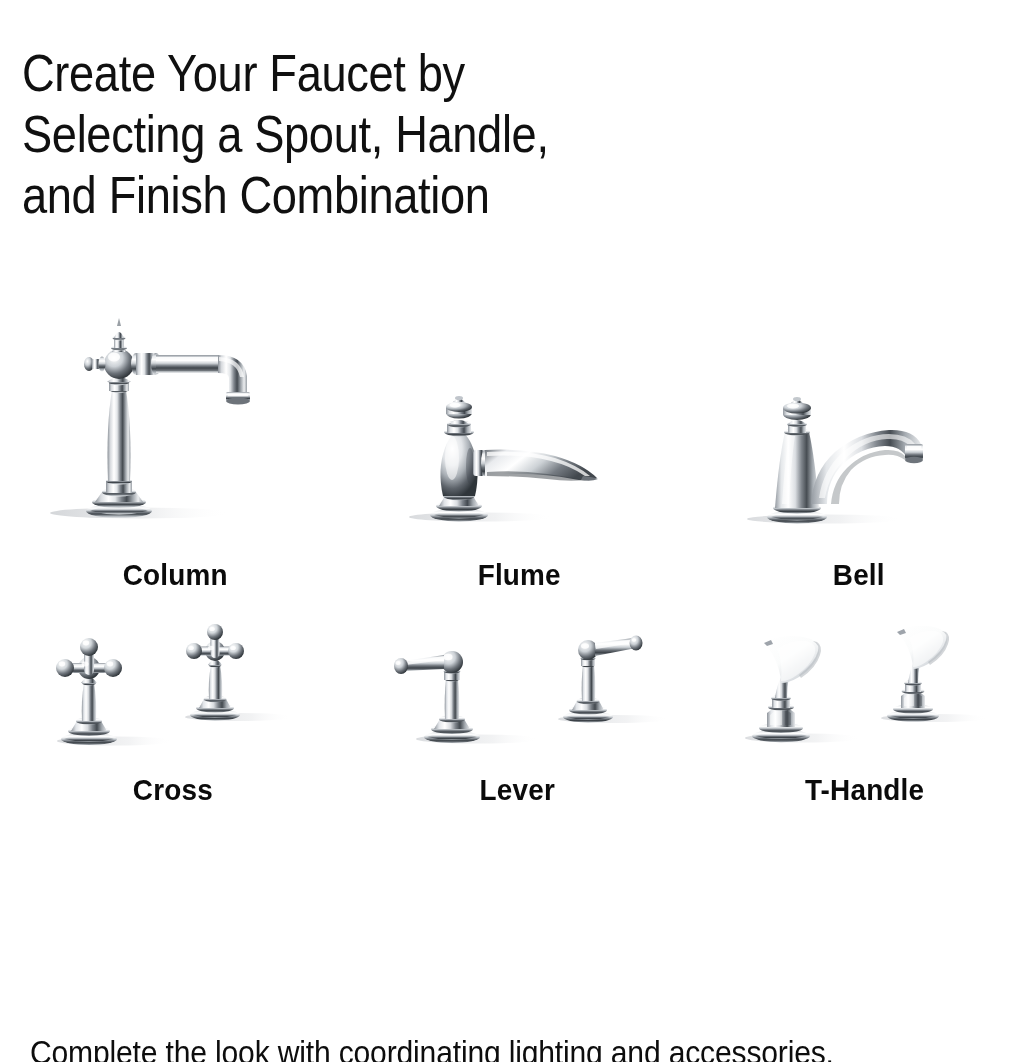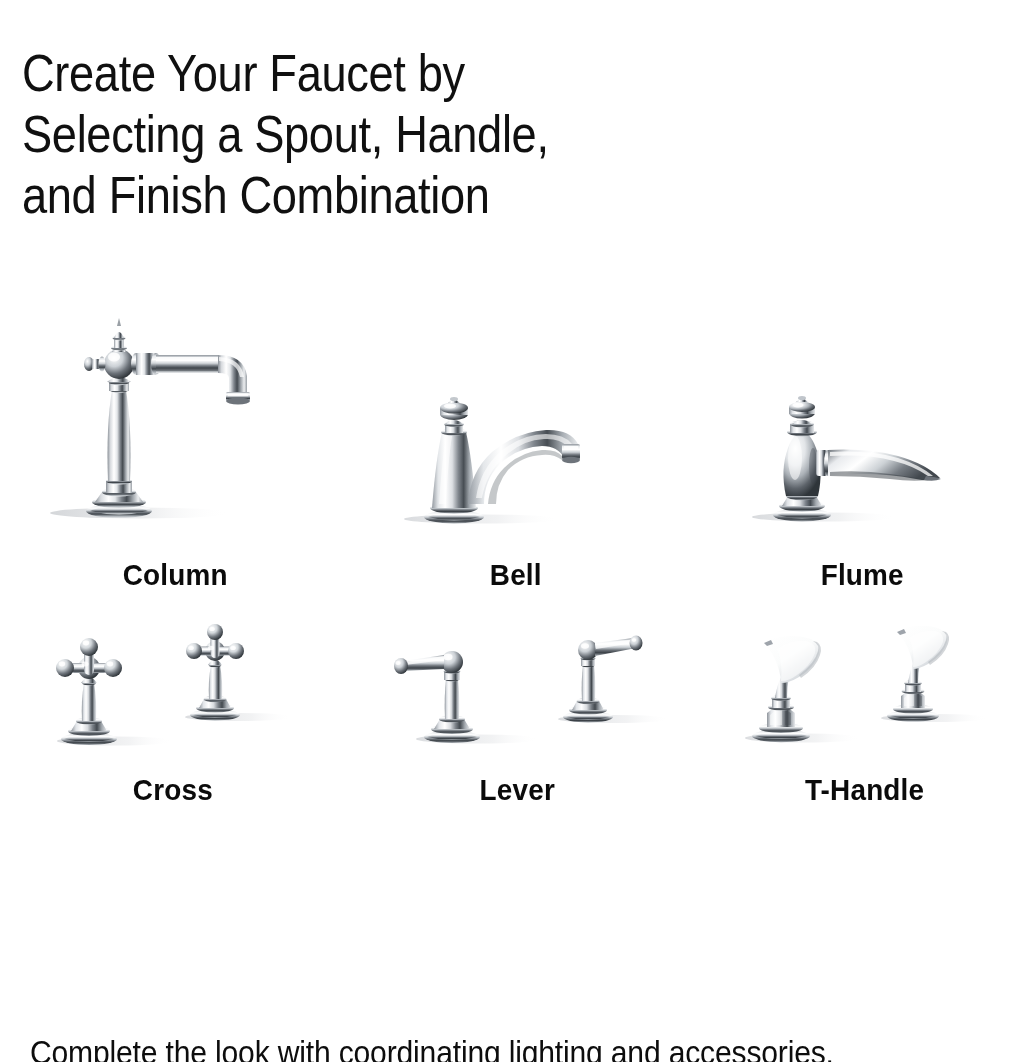--- a/index.html
+++ b/index.html
@@ -208,101 +208,20 @@
           <path d="M157 51 Q179 52 182 71 L178 71 Q175 56 157 55 Z" fill="#ffffff" opacity="0.7"></path>
 
           <rect x="164" y="86" width="24" height="9" rx="1.5" fill="url(#chromeH)"></rect>
           <ellipse cx="176" cy="95" rx="12" ry="3.5" fill="#6d737a"></ellipse>
           <rect x="166" y="87.5" width="20" height="2.6" fill="#ffffff" opacity="0.75"></rect>
         </svg>
       </div>
       <div class="caption">Column</div>
     </div>
 
-    <div class="cell cell-bell">
-      <div class="art">
-        <svg width="210" height="150" viewBox="0 0 210 150" aria-hidden="true">
-          <defs>
-            <linearGradient id="chromeV2" x1="0" y1="0" x2="1" y2="0">
-              <stop offset="0%" stop-color="#949aa1"></stop>
-              <stop offset="14%" stop-color="#e4e7ea"></stop>
-              <stop offset="30%" stop-color="#ffffff"></stop>
-              <stop offset="46%" stop-color="#dcdfe3"></stop>
-              <stop offset="60%" stop-color="#80868d"></stop>
-              <stop offset="72%" stop-color="#474d53"></stop>
-              <stop offset="86%" stop-color="#a8aeb4"></stop>
-              <stop offset="100%" stop-color="#e9ebed"></stop>
-            </linearGradient>
-            <linearGradient id="chromeH2" x1="0" y1="0" x2="0" y2="1">
-              <stop offset="0%" stop-color="#8e949b"></stop>
-              <stop offset="16%" stop-color="#eef0f2"></stop>
-              <stop offset="34%" stop-color="#ffffff"></stop>
-              <stop offset="52%" stop-color="#c9ced3"></stop>
-              <stop offset="68%" stop-color="#6b7178"></stop>
-              <stop offset="82%" stop-color="#3c4248"></stop>
-              <stop offset="100%" stop-color="#b0b6bc"></stop>
-            </linearGradient>
-            <radialGradient id="knobG2" cx="34%" cy="28%" r="74%">
-              <stop offset="0%" stop-color="#ffffff"></stop>
-              <stop offset="42%" stop-color="#cfd4d9"></stop>
-              <stop offset="74%" stop-color="#6f757c"></stop>
-              <stop offset="100%" stop-color="#343a3f"></stop>
-            </radialGradient>
-            <linearGradient id="groundShadow2" x1="0" y1="0" x2="1" y2="0">
-              <stop offset="0%" stop-color="#c9ccd0" stop-opacity="0.7"></stop>
-              <stop offset="60%" stop-color="#dcdee1" stop-opacity="0.4"></stop>
-              <stop offset="100%" stop-color="#ffffff" stop-opacity="0"></stop>
-            </linearGradient>
-          </defs>
-
-          <ellipse cx="70" cy="133" rx="78" ry="4.5" fill="url(#groundShadow2)"></ellipse>
-
-          <ellipse cx="42" cy="131" rx="30" ry="6.5" fill="url(#chromeH2)"></ellipse>
-          <path d="M16 131 Q42 120 68 131 Q42 138 16 131 Z" fill="url(#chromeH2)"></path>
-          <ellipse cx="42" cy="122" rx="24" ry="5.5" fill="url(#chromeH2)"></ellipse>
-
-          <path d="M20 122 Q24 72 30 46 L54 46 Q60 72 64 122 Z" fill="url(#chromeV2)"></path>
-          <path d="M27 118 Q30 74 34 50 L40 50 Q36 76 34 118 Z" fill="#ffffff" opacity="0.55"></path>
-
-          <ellipse cx="42" cy="46" rx="13" ry="3.6" fill="url(#chromeH2)"></ellipse>
-          <rect x="33" y="38" width="18" height="9" fill="url(#chromeV2)"></rect>
-          <ellipse cx="42" cy="38" rx="10" ry="3" fill="url(#chromeH2)"></ellipse>
-          <path d="M33 38 Q42 30 51 38 Z" fill="url(#chromeV2)"></path>
-
-          <ellipse cx="42" cy="28" rx="14" ry="6" fill="url(#knobG2)"></ellipse>
-          <rect x="28" y="22" width="28" height="7" fill="url(#chromeV2)"></rect>
-          <ellipse cx="42" cy="22" rx="14" ry="5.5" fill="url(#knobG2)"></ellipse>
-          <ellipse cx="38" cy="20" rx="6" ry="2.6" fill="#ffffff" opacity="0.85"></ellipse>
-          <path d="M36 17 Q42 10 48 17 Z" fill="url(#chromeV2)"></path>
-          <ellipse cx="42" cy="13" rx="4" ry="2" fill="#c3c8cd"></ellipse>
-
-          <path d="M56 118
-                   Q58 86 80 66
-                   Q104 46 134 44
-                   Q158 43 166 58
-                   L166 72
-                   L152 72
-                   Q146 60 130 60
-                   Q106 61 88 78
-                   Q72 94 72 118 Z" fill="url(#chromeV2)"></path>
-
-          <path d="M64 112 Q68 84 88 66 Q110 48 134 48 Q152 48 160 58
-                   L155 60 Q147 52 132 53 Q110 54 92 71 Q74 88 70 112 Z" fill="#ffffff" opacity="0.6"></path>
-
-          <path d="M76 118 Q78 96 92 82 Q108 66 130 64 Q144 63 150 70
-                   L150 74 Q142 68 130 69 Q110 70 96 84 Q84 98 84 118 Z" fill="#596067" opacity="0.35"></path>
-
-          <rect x="150" y="58" width="18" height="16" rx="2" fill="url(#chromeH2)"></rect>
-          <ellipse cx="159" cy="74" rx="9" ry="3.2" fill="#6e747b"></ellipse>
-          <rect x="152" y="60" width="14" height="3" fill="#ffffff" opacity="0.8"></rect>
-        </svg>
-      </div>
-      <div class="caption">Bell</div>
-    </div>
-
     <div class="cell cell-flume">
       <div class="art">
         <svg width="210" height="150" viewBox="0 0 210 150" aria-hidden="true">
           <defs>
             <linearGradient id="chromeV3" x1="0" y1="0" x2="1" y2="0">
               <stop offset="0%" stop-color="#8d939a"></stop>
               <stop offset="13%" stop-color="#dfe2e6"></stop>
               <stop offset="29%" stop-color="#ffffff"></stop>
               <stop offset="45%" stop-color="#dadde1"></stop>
               <stop offset="59%" stop-color="#7c828a"></stop>
@@ -382,20 +301,101 @@
           <path d="M72 66 Q112 64 140 72 Q162 79 175 90
                    L170 90 Q156 80 136 75 Q110 68 72 70 Z" fill="#ffffff" opacity="0.75"></path>
 
           <path d="M72 86 Q104 84 132 88 Q154 91 170 94
                    Q154 96 132 93 Q102 90 72 90 Z" fill="#3d434a" opacity="0.5"></path>
 
           <path d="M168 90 Q178 91 183 93 Q176 96 166 94 Z" fill="#6b7178"></path>
         </svg>
       </div>
       <div class="caption">Flume</div>
+    </div>
+
+    <div class="cell cell-bell">
+      <div class="art">
+        <svg width="210" height="150" viewBox="0 0 210 150" aria-hidden="true">
+          <defs>
+            <linearGradient id="chromeV2" x1="0" y1="0" x2="1" y2="0">
+              <stop offset="0%" stop-color="#949aa1"></stop>
+              <stop offset="14%" stop-color="#e4e7ea"></stop>
+              <stop offset="30%" stop-color="#ffffff"></stop>
+              <stop offset="46%" stop-color="#dcdfe3"></stop>
+              <stop offset="60%" stop-color="#80868d"></stop>
+              <stop offset="72%" stop-color="#474d53"></stop>
+              <stop offset="86%" stop-color="#a8aeb4"></stop>
+              <stop offset="100%" stop-color="#e9ebed"></stop>
+            </linearGradient>
+            <linearGradient id="chromeH2" x1="0" y1="0" x2="0" y2="1">
+              <stop offset="0%" stop-color="#8e949b"></stop>
+              <stop offset="16%" stop-color="#eef0f2"></stop>
+              <stop offset="34%" stop-color="#ffffff"></stop>
+              <stop offset="52%" stop-color="#c9ced3"></stop>
+              <stop offset="68%" stop-color="#6b7178"></stop>
+              <stop offset="82%" stop-color="#3c4248"></stop>
+              <stop offset="100%" stop-color="#b0b6bc"></stop>
+            </linearGradient>
+            <radialGradient id="knobG2" cx="34%" cy="28%" r="74%">
+              <stop offset="0%" stop-color="#ffffff"></stop>
+              <stop offset="42%" stop-color="#cfd4d9"></stop>
+              <stop offset="74%" stop-color="#6f757c"></stop>
+              <stop offset="100%" stop-color="#343a3f"></stop>
+            </radialGradient>
+            <linearGradient id="groundShadow2" x1="0" y1="0" x2="1" y2="0">
+              <stop offset="0%" stop-color="#c9ccd0" stop-opacity="0.7"></stop>
+              <stop offset="60%" stop-color="#dcdee1" stop-opacity="0.4"></stop>
+              <stop offset="100%" stop-color="#ffffff" stop-opacity="0"></stop>
+            </linearGradient>
+          </defs>
+
+          <ellipse cx="70" cy="133" rx="78" ry="4.5" fill="url(#groundShadow2)"></ellipse>
+
+          <ellipse cx="42" cy="131" rx="30" ry="6.5" fill="url(#chromeH2)"></ellipse>
+          <path d="M16 131 Q42 120 68 131 Q42 138 16 131 Z" fill="url(#chromeH2)"></path>
+          <ellipse cx="42" cy="122" rx="24" ry="5.5" fill="url(#chromeH2)"></ellipse>
+
+          <path d="M20 122 Q24 72 30 46 L54 46 Q60 72 64 122 Z" fill="url(#chromeV2)"></path>
+          <path d="M27 118 Q30 74 34 50 L40 50 Q36 76 34 118 Z" fill="#ffffff" opacity="0.55"></path>
+
+          <ellipse cx="42" cy="46" rx="13" ry="3.6" fill="url(#chromeH2)"></ellipse>
+          <rect x="33" y="38" width="18" height="9" fill="url(#chromeV2)"></rect>
+          <ellipse cx="42" cy="38" rx="10" ry="3" fill="url(#chromeH2)"></ellipse>
+          <path d="M33 38 Q42 30 51 38 Z" fill="url(#chromeV2)"></path>
+
+          <ellipse cx="42" cy="28" rx="14" ry="6" fill="url(#knobG2)"></ellipse>
+          <rect x="28" y="22" width="28" height="7" fill="url(#chromeV2)"></rect>
+          <ellipse cx="42" cy="22" rx="14" ry="5.5" fill="url(#knobG2)"></ellipse>
+          <ellipse cx="38" cy="20" rx="6" ry="2.6" fill="#ffffff" opacity="0.85"></ellipse>
+          <path d="M36 17 Q42 10 48 17 Z" fill="url(#chromeV2)"></path>
+          <ellipse cx="42" cy="13" rx="4" ry="2" fill="#c3c8cd"></ellipse>
+
+          <path d="M56 118
+                   Q58 86 80 66
+                   Q104 46 134 44
+                   Q158 43 166 58
+                   L166 72
+                   L152 72
+                   Q146 60 130 60
+                   Q106 61 88 78
+                   Q72 94 72 118 Z" fill="url(#chromeV2)"></path>
+
+          <path d="M64 112 Q68 84 88 66 Q110 48 134 48 Q152 48 160 58
+                   L155 60 Q147 52 132 53 Q110 54 92 71 Q74 88 70 112 Z" fill="#ffffff" opacity="0.6"></path>
+
+          <path d="M76 118 Q78 96 92 82 Q108 66 130 64 Q144 63 150 70
+                   L150 74 Q142 68 130 69 Q110 70 96 84 Q84 98 84 118 Z" fill="#596067" opacity="0.35"></path>
+
+          <rect x="150" y="58" width="18" height="16" rx="2" fill="url(#chromeH2)"></rect>
+          <ellipse cx="159" cy="74" rx="9" ry="3.2" fill="#6e747b"></ellipse>
+          <rect x="152" y="60" width="14" height="3" fill="#ffffff" opacity="0.8"></rect>
+        </svg>
+      </div>
+      <div class="caption">Bell</div>
     </div>
   </div>
 
   <div class="row row-handles">
 
     <div class="cell cell-cross">
       <div class="art">
         <svg width="270" height="150" viewBox="0 0 270 150" aria-hidden="true">
           <defs>
             <linearGradient id="cV5" x1="0" y1="0" x2="1" y2="0">

